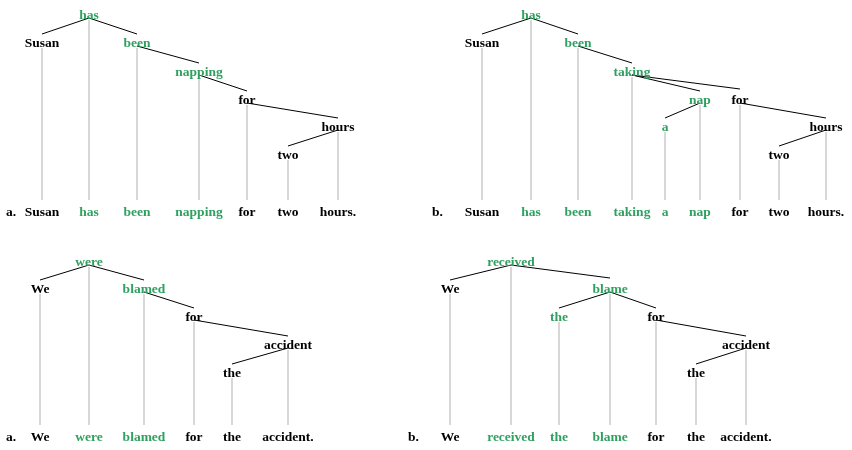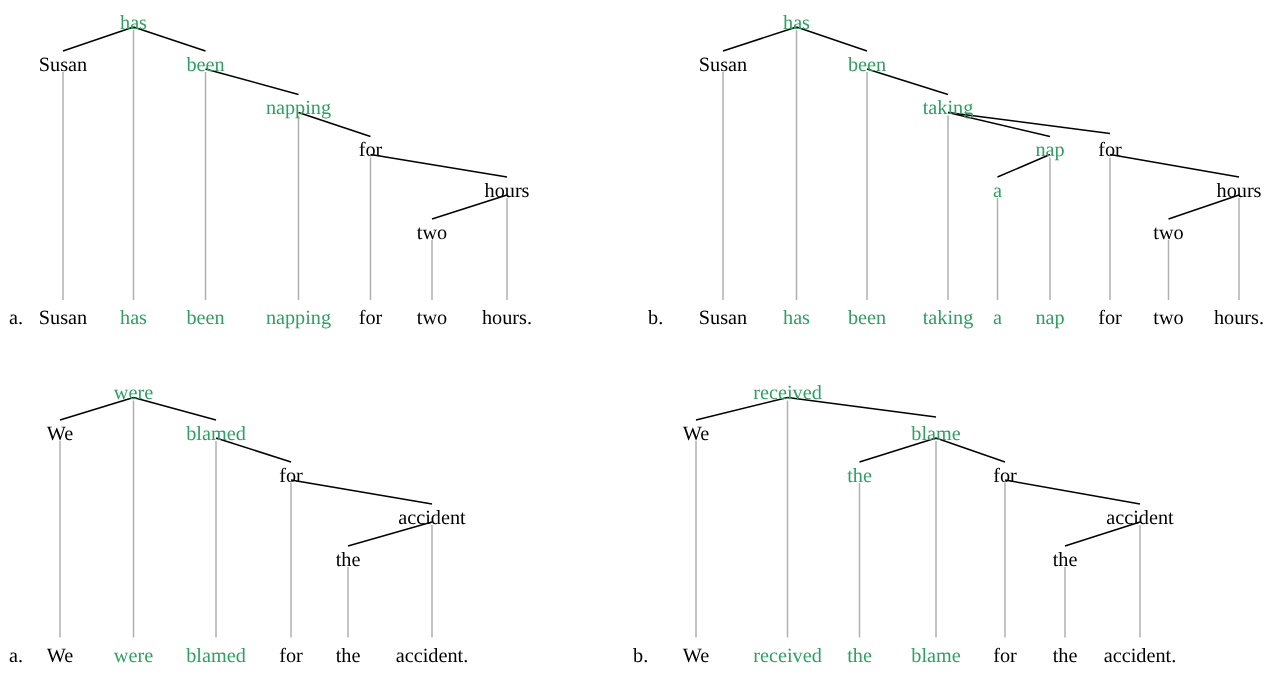--- a/index.html
+++ b/index.html
@@ -11,20 +11,21 @@
     width: 852px;
     height: 450px;
     position: relative;
     font-family: "Liberation Serif", serif;
     overflow: hidden;
   }
   .tree-figure {
     position: absolute;
     width: 426px;
     height: 225px;
+    font-weight: bold;
   }
   .tree-svg {
     position: absolute;
     left: 0;
     top: 0;
     width: 426px;
     height: 225px;
     overflow: visible;
   }
   .node-layer {
@@ -167,21 +168,21 @@
         <span class="node" style="left: 232px; top: 141px;">the</span>
         <span class="sentence-word" style="left: 40px; top: 205px;">We</span>
         <span class="sentence-word green" style="left: 89px; top: 205px;">were</span>
         <span class="sentence-word green" style="left: 144px; top: 205px;">blamed</span>
         <span class="sentence-word" style="left: 194px; top: 205px;">for</span>
         <span class="sentence-word" style="left: 232px; top: 205px;">the</span>
         <span class="sentence-word" style="left: 288px; top: 205px;">accident.</span>
         <span class="label" style="left: 6px; top: 205px;">a.</span>
       </div>
     </div>
-    <div class="tree-figure" style="left: 416px; top: 225px;">
+    <div class="tree-figure" style="left: 402px; top: 225px;">
       <svg class="tree-svg" viewBox="0 0 426 225">
         <line x1="48" y1="69" x2="48" y2="200" stroke="#b0b0b0" stroke-width="1"></line>
         <line x1="109" y1="42" x2="109" y2="200" stroke="#b0b0b0" stroke-width="1"></line>
         <line x1="157" y1="97" x2="157" y2="200" stroke="#b0b0b0" stroke-width="1"></line>
         <line x1="208" y1="69" x2="208" y2="200" stroke="#b0b0b0" stroke-width="1"></line>
         <line x1="254" y1="97" x2="254" y2="200" stroke="#b0b0b0" stroke-width="1"></line>
         <line x1="294" y1="153" x2="294" y2="200" stroke="#b0b0b0" stroke-width="1"></line>
         <line x1="344" y1="125" x2="344" y2="200" stroke="#b0b0b0" stroke-width="1"></line>
         <line x1="109" y1="40" x2="48" y2="55" stroke="#000000" stroke-width="1"></line>
         <line x1="109" y1="40" x2="208" y2="53" stroke="#000000" stroke-width="1"></line>

